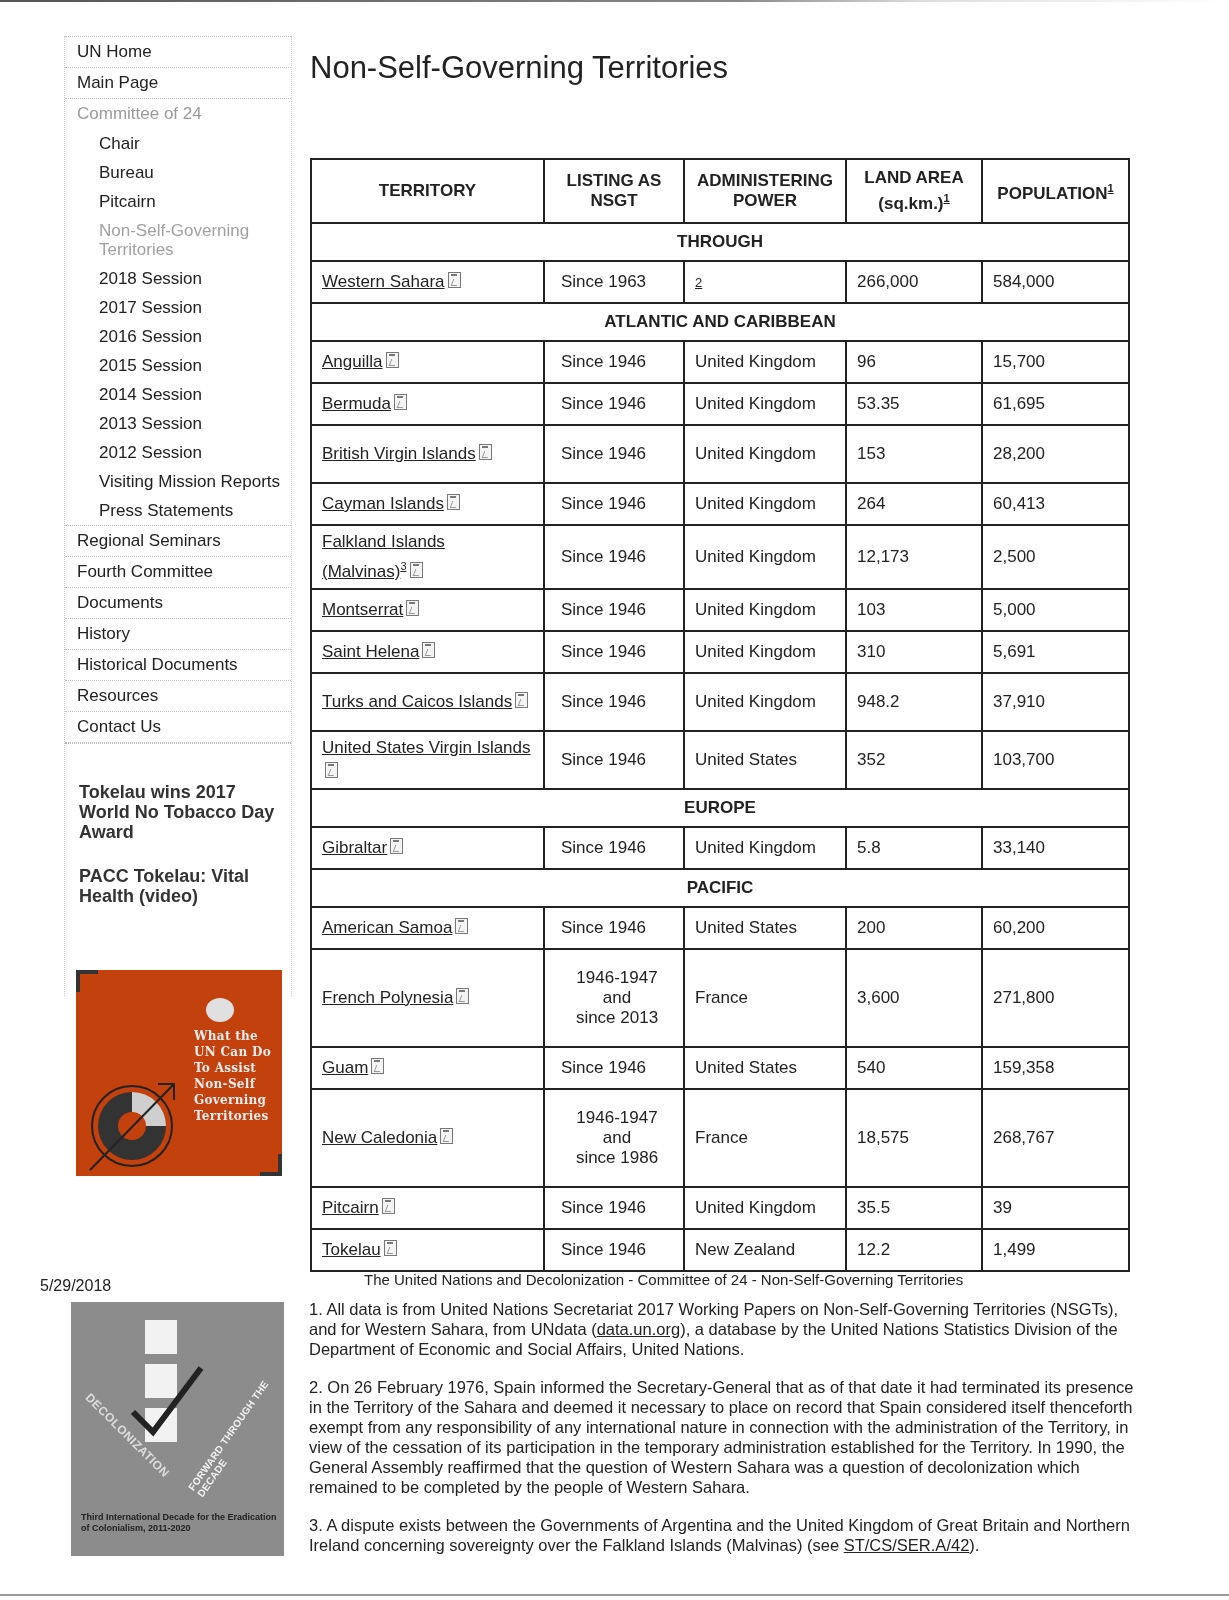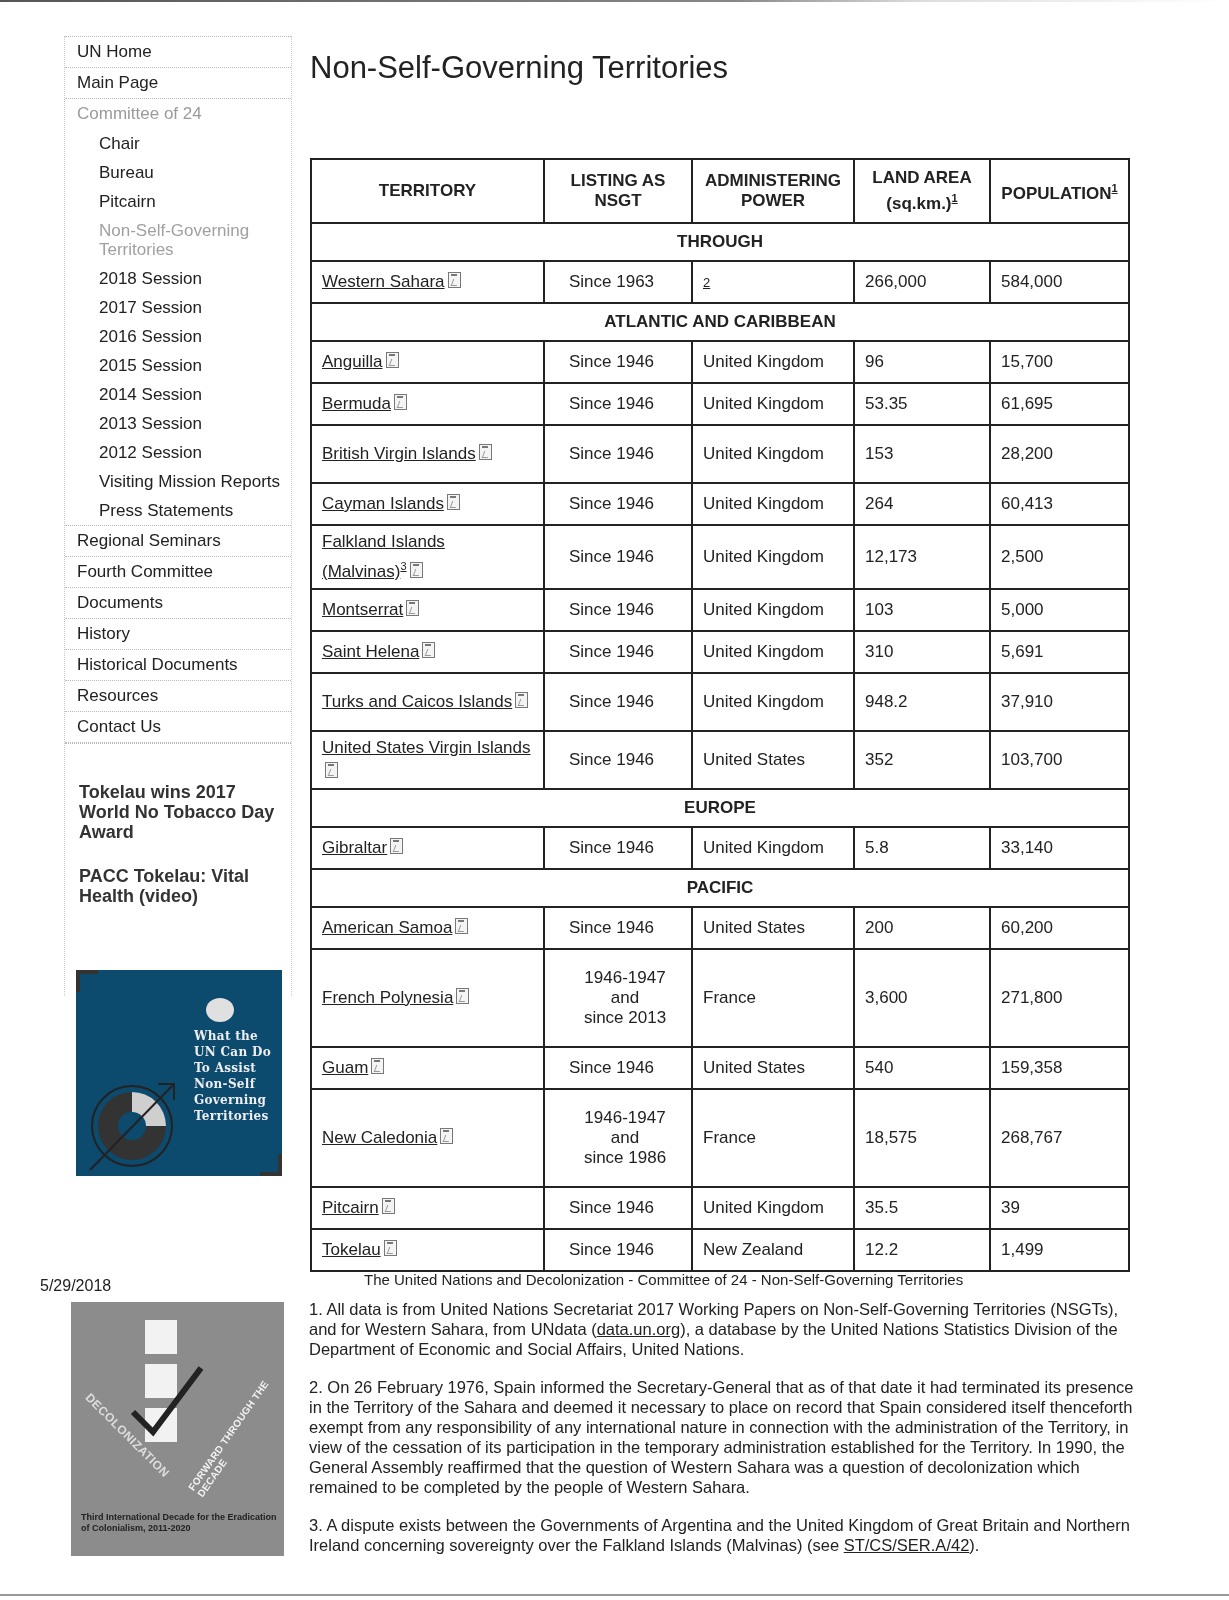--- a/index.html
+++ b/index.html
@@ -26,21 +26,21 @@
   .nav-sub.muted { color: #a0a0a0; }
   .nav-item.border-bottom { border-bottom: 1px dotted #bbb; }
   .news {
     padding: 14px 10px 10px 14px; border-top: 1px dotted #bbb;
   }
   .news-item {
     font-size: 18px; font-weight: bold; line-height: 20px; color: #333; cursor: pointer; margin-bottom: 20px; margin-top: 24px;
   }
   .promo1 {
     position: absolute; left: 76px; top: 970px; width: 206px; height: 206px;
-    background: #0c4a6e; overflow: hidden;
+    background: #c2410c; overflow: hidden;
   }
   .promo1 .corner { position: absolute; background: #333; }
   .promo1 .un-logo {
     position: absolute; left: 130px; top: 28px; width: 28px; height: 24px; border-radius: 50%;
     background: #e0e0e0;
   }
   .promo1 .ptext {
     position: absolute; left: 118px; top: 58px; width: 88px; font-family: "DejaVu Serif", serif;
     font-size: 12px; line-height: 16px; font-weight: bold; color: #eee; letter-spacing: 0.3px;
   }
@@ -69,21 +69,21 @@
   table.nsgt {
     position: absolute; left: 310px; top: 158px; width: 820px;
     border-collapse: collapse; font-size: 17px; color: #222;
   }
   table.nsgt th, table.nsgt td {
     border: 2px solid #222; padding: 4px 10px; vertical-align: middle;
   }
   table.nsgt th { font-weight: bold; text-align: center; line-height: 20px; height: 54px; }
   table.nsgt td.region { text-align: center; font-weight: bold; height: 28px; }
   table.nsgt td.terr { width: 211px; line-height: 24px; }
-  table.nsgt td.listing { width: 112px; text-align: left; padding-left: 24px; }
+  table.nsgt td.listing { width: 112px; text-align: left; padding-left: 16px; }
   table.nsgt td.listing.multi { text-align: center; line-height: 20px; }
   table.nsgt td.power { width: 140px; }
   table.nsgt td.area { width: 114px; }
   table.nsgt tr.row td { height: 32px; }
   table.nsgt tr.row.tall td { height: 48px; }
   table.nsgt tr.row.xtall td { height: 88px; }
   a.tlink { color: #222; text-decoration: underline; cursor: pointer; }
   sup.fn { font-size: 11px; text-decoration: underline; }
   .pdf-icon {
     display: inline-block; width: 13px; height: 16px; border: 1px solid #777; background: #f4f4f4;

